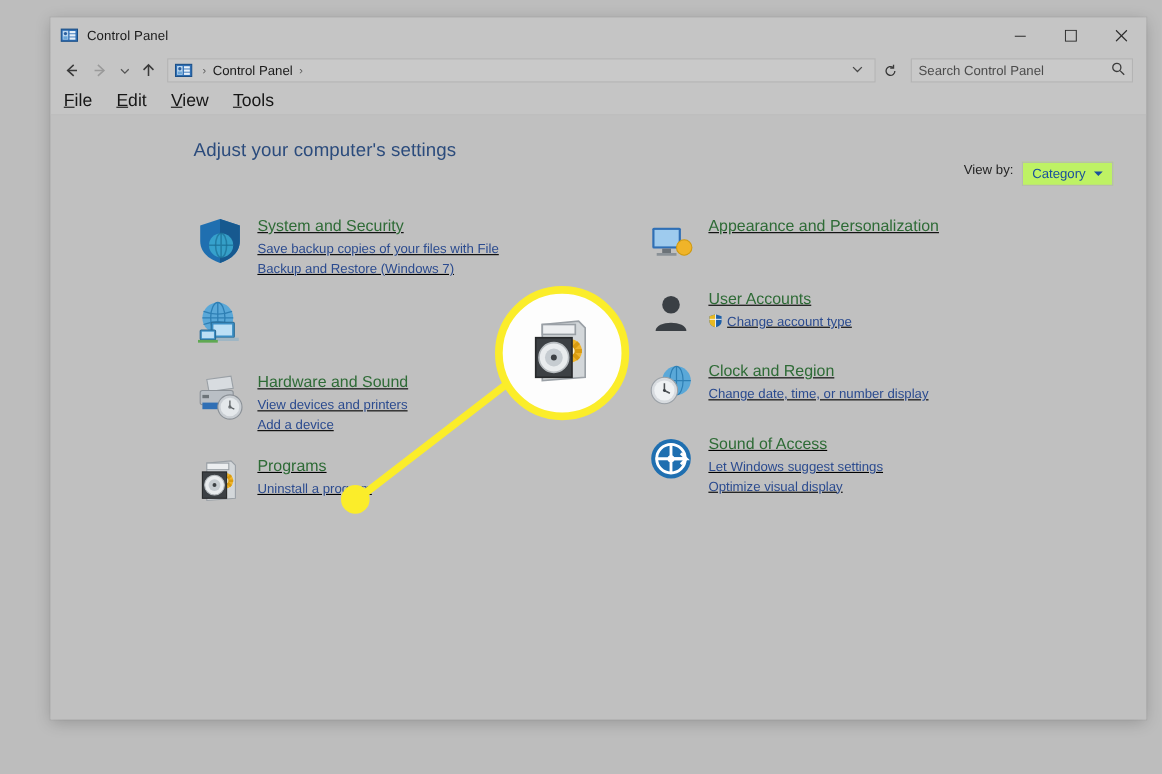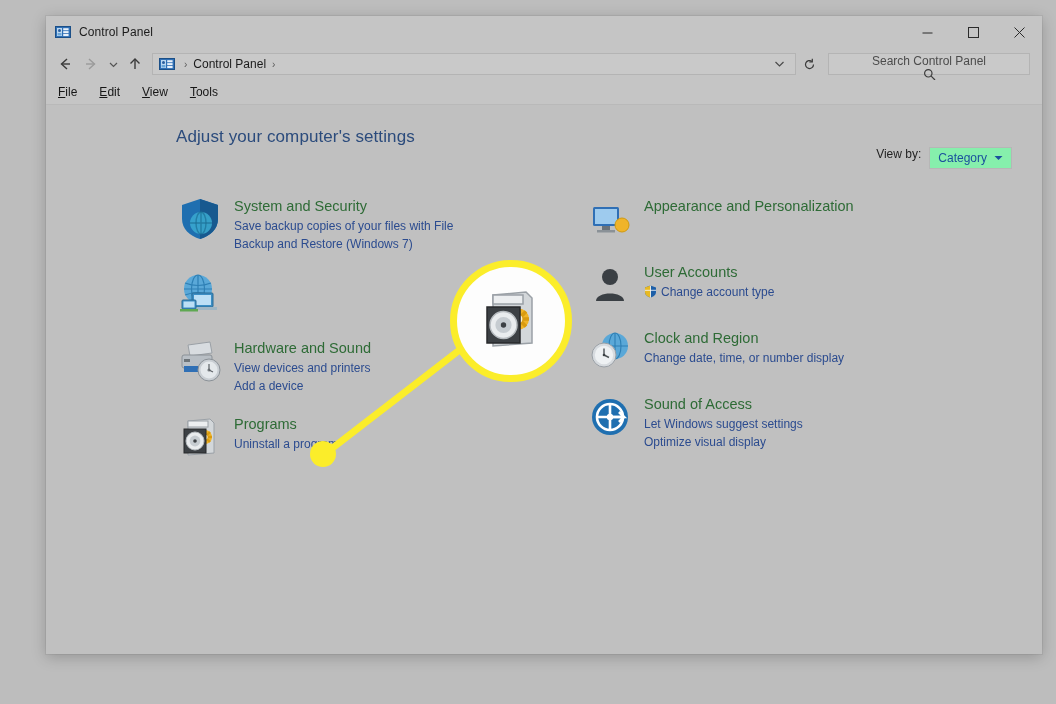--- a/index.html
+++ b/index.html
@@ -122,41 +122,40 @@
   .search-box {
     width: 202px;
     height: 22px;
     margin-left: 8px;
     background: #c9c9c9;
     border: 1px solid #b4b4b4;
     display: flex;
     align-items: center;
     box-sizing: border-box;
     padding: 0 6px;
-    flex-direction: column;
   }
   .search-box .ph {
     font-size: 12px;
     color: #4c4c4c;
     flex: 1;
   }
   .search-icon { font-size: 12px; color: #3c3c3c; }
 
   
   #menubar {
     height: 24px;
     display: flex;
     align-items: center;
     padding-left: 12px;
     flex: none;
     background: #c5c5c5;
     border-bottom: 1px solid #b9b9b9;
   }
   .menu-item {
-    font-size: 12px;
+    font-size: 16px;
     color: #161616;
     margin-right: 22px;
   }
   .menu-item u { text-decoration: underline; }
 
   
   #content {
     flex: 1;
     background: #c0c0c0;
     position: relative;
@@ -178,21 +177,21 @@
   }
   .viewby {
     display: flex;
     align-items: flex-start;
     font-size: 12px;
     color: #232323;
     margin-top: 20px;
   }
   .viewby-value {
     margin-left: 8px;
-    background: #86efac;
+    background: #bef264;
     border: 1px solid #b6b6b6;
     padding: 3px 8px;
     display: flex;
     align-items: center;
     color: #1a4f9c;
     font-size: 12px;
   }
   .viewby-caret {
     margin-left: 7px;
     font-size: 8px;
@@ -210,21 +209,21 @@
   .cat {
     display: flex;
     margin-bottom: 18px;
   }
   .cat-icon {
     width: 48px;
     height: 48px;
     flex: none;
     margin-right: 10px;
   }
-  .cat-body { padding-top: 2px; }
+  .cat-body { padding-top: 2px; text-decoration: underline; }
   .cat-title {
     font-size: 14.5px;
     color: #2e6b36;
     line-height: 19px;
     margin-bottom: 2px;
   }
   .cat-link {
     font-size: 12px;
     color: #2b4b8f;
     line-height: 17.5px;

